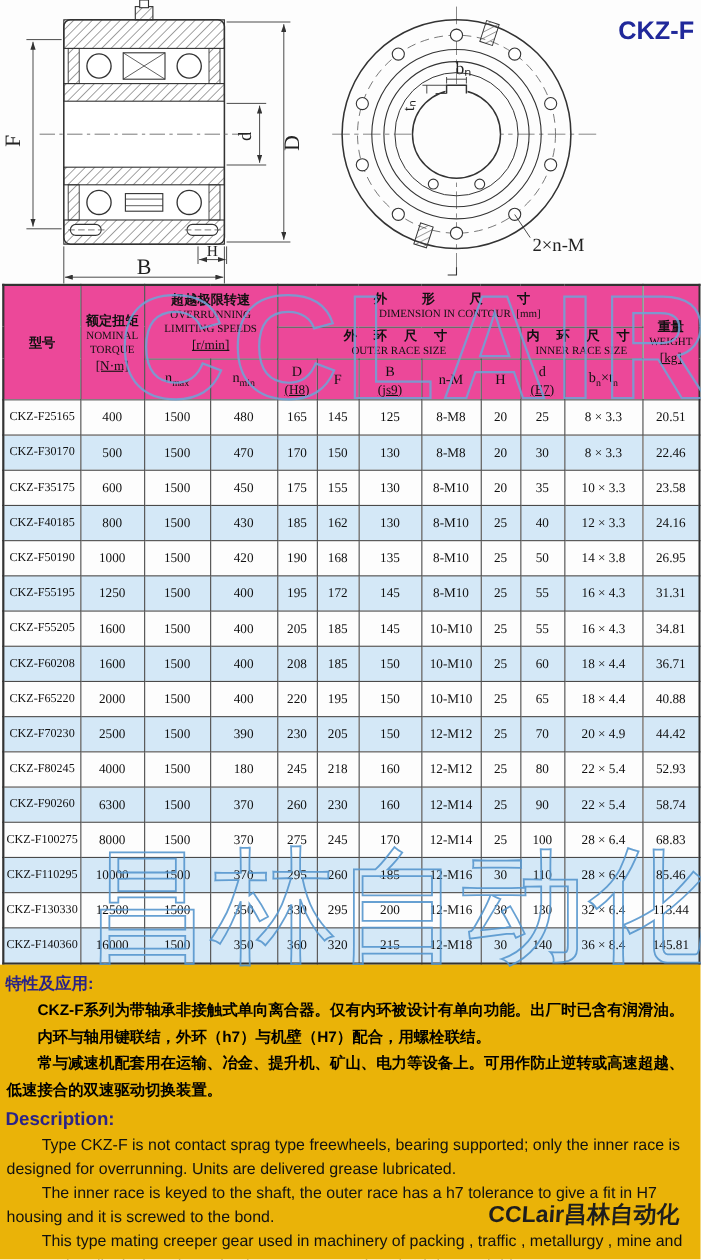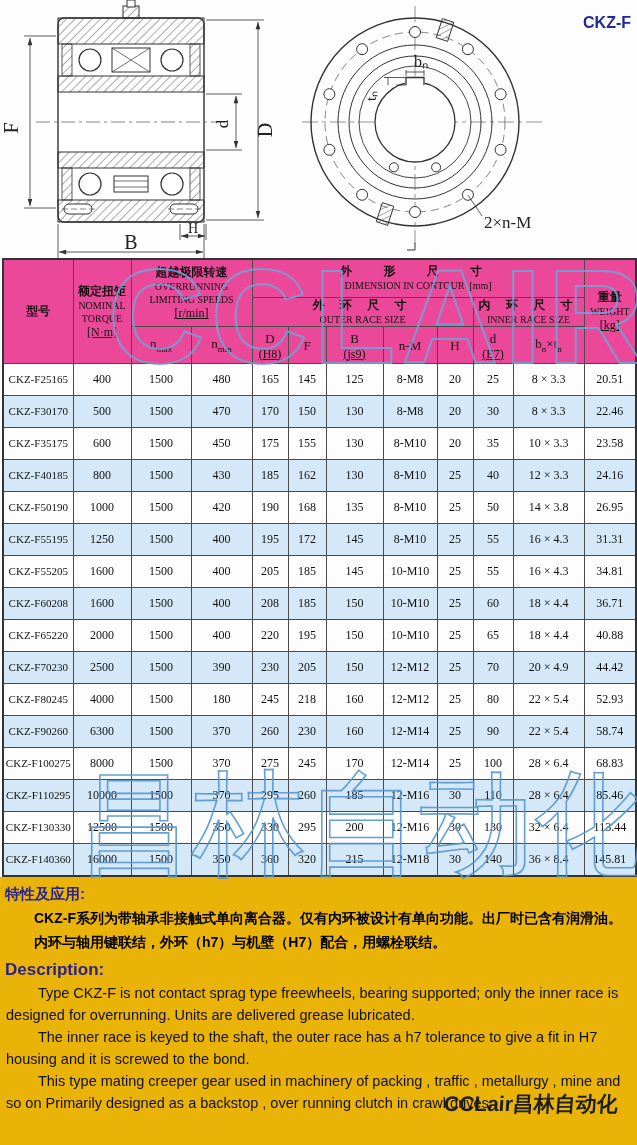--- a/index.html
+++ b/index.html
@@ -16,21 +16,21 @@
   .drawings svg{position:absolute;top:0;}
   svg text{font-family:"Liberation Serif", serif;fill:#222;}
 
   .type-block{
     position:absolute;top:14px;right:6px;
     display:flex;align-items:center;gap:4px;
     color:#20289a;font-weight:bold;z-index:3;
   }
   .type-block .tb-cn{font-size:21px;letter-spacing:10px;line-height:26px;white-space:nowrap;}
   .type-block .tb-en{font-size:19px;letter-spacing:2px;line-height:24px;}
-  .type-block .tb-val{font-size:16px;letter-spacing:0;}
+  .type-block .tb-val{font-size:23px;letter-spacing:0;}
 
   
   table.spec{
     border-collapse:collapse;table-layout:fixed;
     width:633px;margin:0 2px;
     background:#fdfdfd;position:relative;z-index:1;
   }
   table.spec th,table.spec td{
     border:1px solid #4a4a4a;
     text-align:center;vertical-align:middle;
@@ -555,20 +555,21 @@
           <td>145.81</td>
         </tr>
       </tbody>
   </table>
 
   <div class="bottom">
     <div>
       <div class="feat-heading">特性及应用:</div>
       <p class="feat-p">CKZ-F系列为带轴承非接触式单向离合器。仅有内环被设计有单向功能。出厂时已含有润滑油。</p>
       <p class="feat-p">内环与轴用键联结，外环（h7）与机壁（H7）配合，用螺栓联结。</p>
+      <p class="feat-p">常与减速机配套用在运输、冶金、提升机、矿山、电力等设备上。可用作防止逆转或高速超越、低速接合的双速驱动切换装置。</p>
     </div>
     <div>
       <div class="desc-heading">Description:</div>
       <p class="desc-p">Type CKZ-F is not contact sprag type freewheels, bearing supported; only the inner race is designed for overrunning. Units are delivered grease lubricated.</p>
       <p class="desc-p">The inner race is keyed to the shaft, the outer race has a h7 tolerance to give a fit in H7 housing and it is screwed to the bond.</p>
       <p class="desc-p">This type mating creeper gear used in machinery of packing , traffic , metallurgy , mine and so on Primarily designed as a backstop , over running clutch in crawl drives.</p>
     </div>
   </div>
 
   <div class="wm wm-outline wm-cclair">CCLAIR</div>

